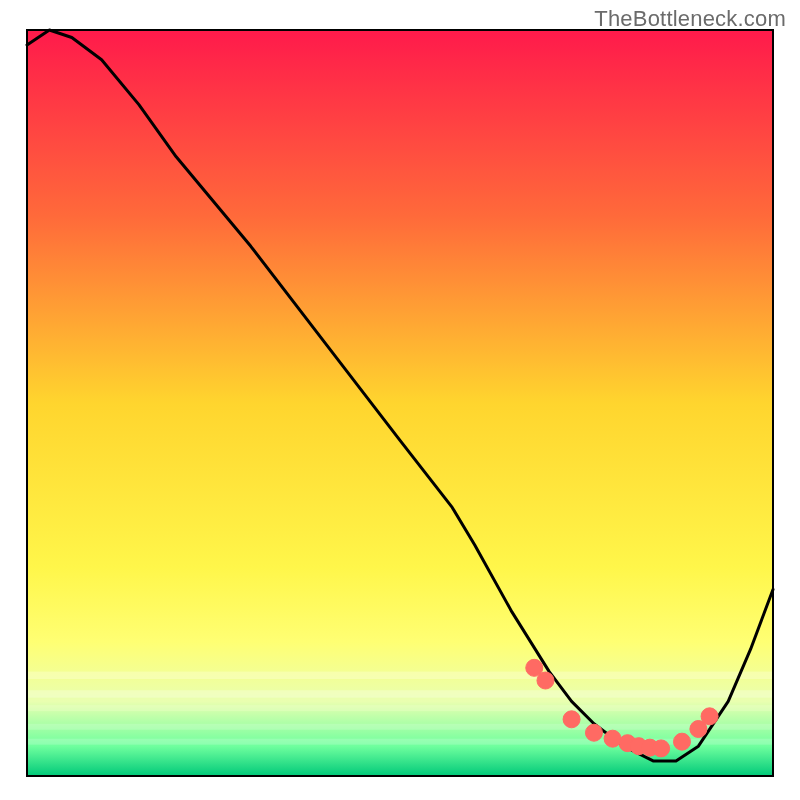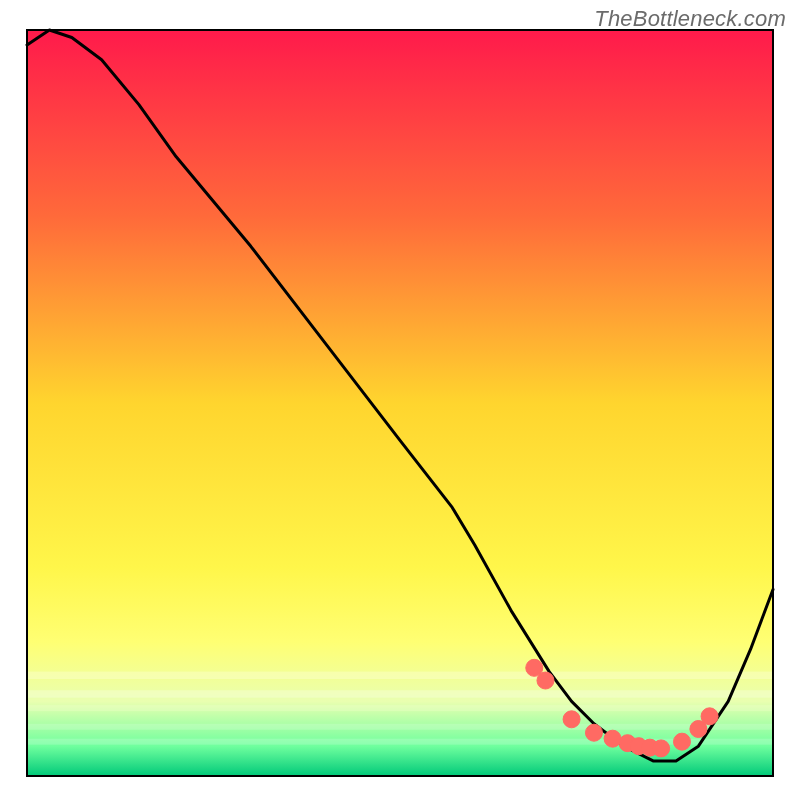--- a/index.html
+++ b/index.html
@@ -17,21 +17,20 @@
   }
   .attribution {
     position: absolute;
     top: 6px;
     right: 14px;
     font-size: 22px;
     font-weight: 500;
     color: #6b6b6b;
     letter-spacing: 0.2px;
     z-index: 5;
-    font-style: italic;
   }
   svg.plot {
     position: absolute;
     left: 0;
     top: 0;
   }
 </style>
 </head>
 <body>
 

